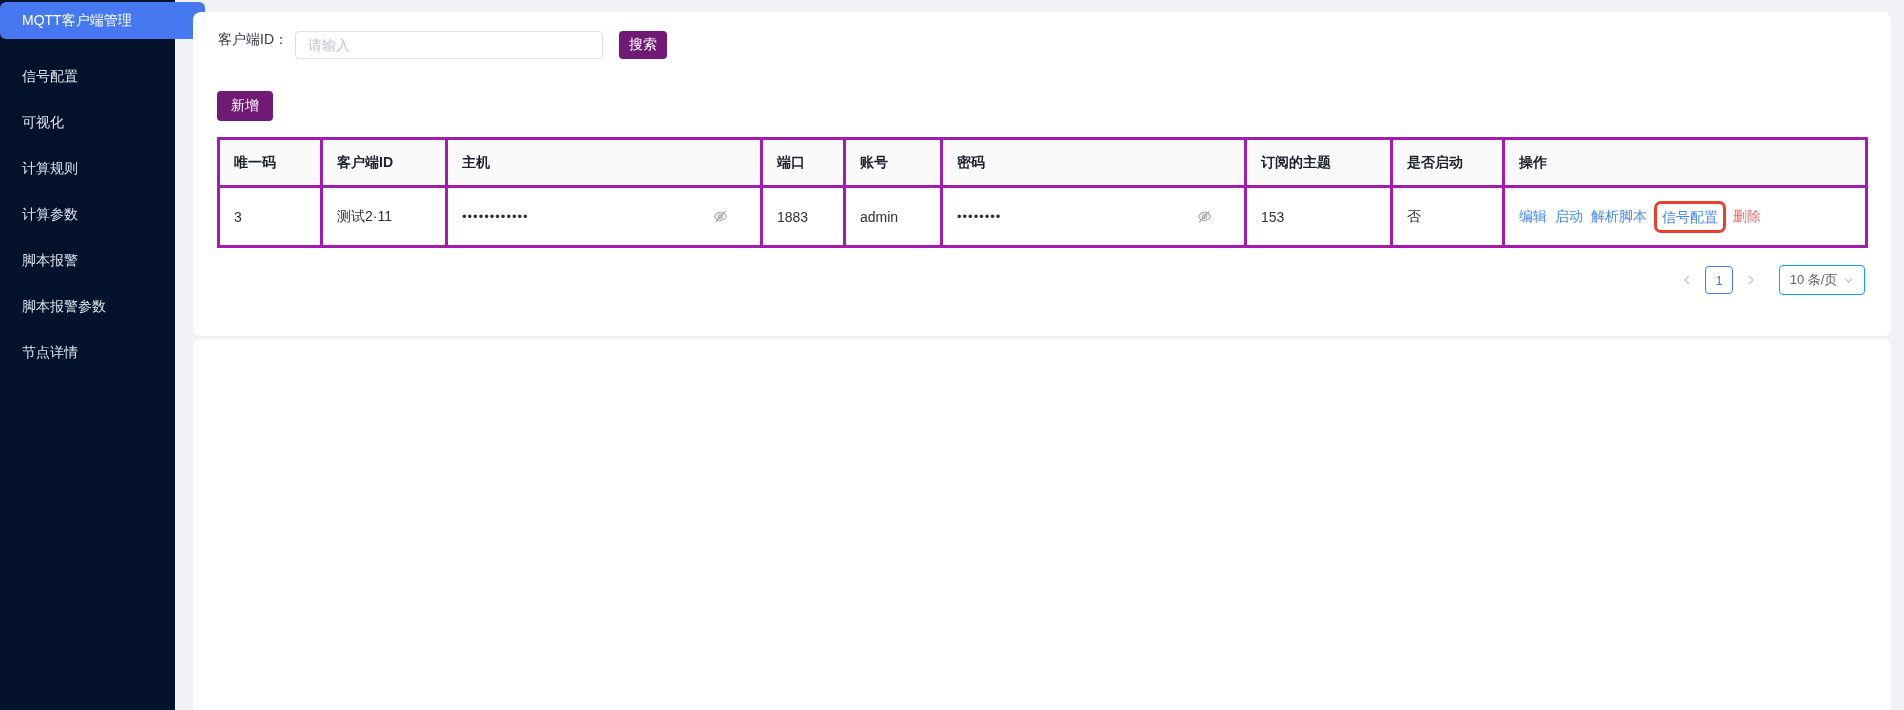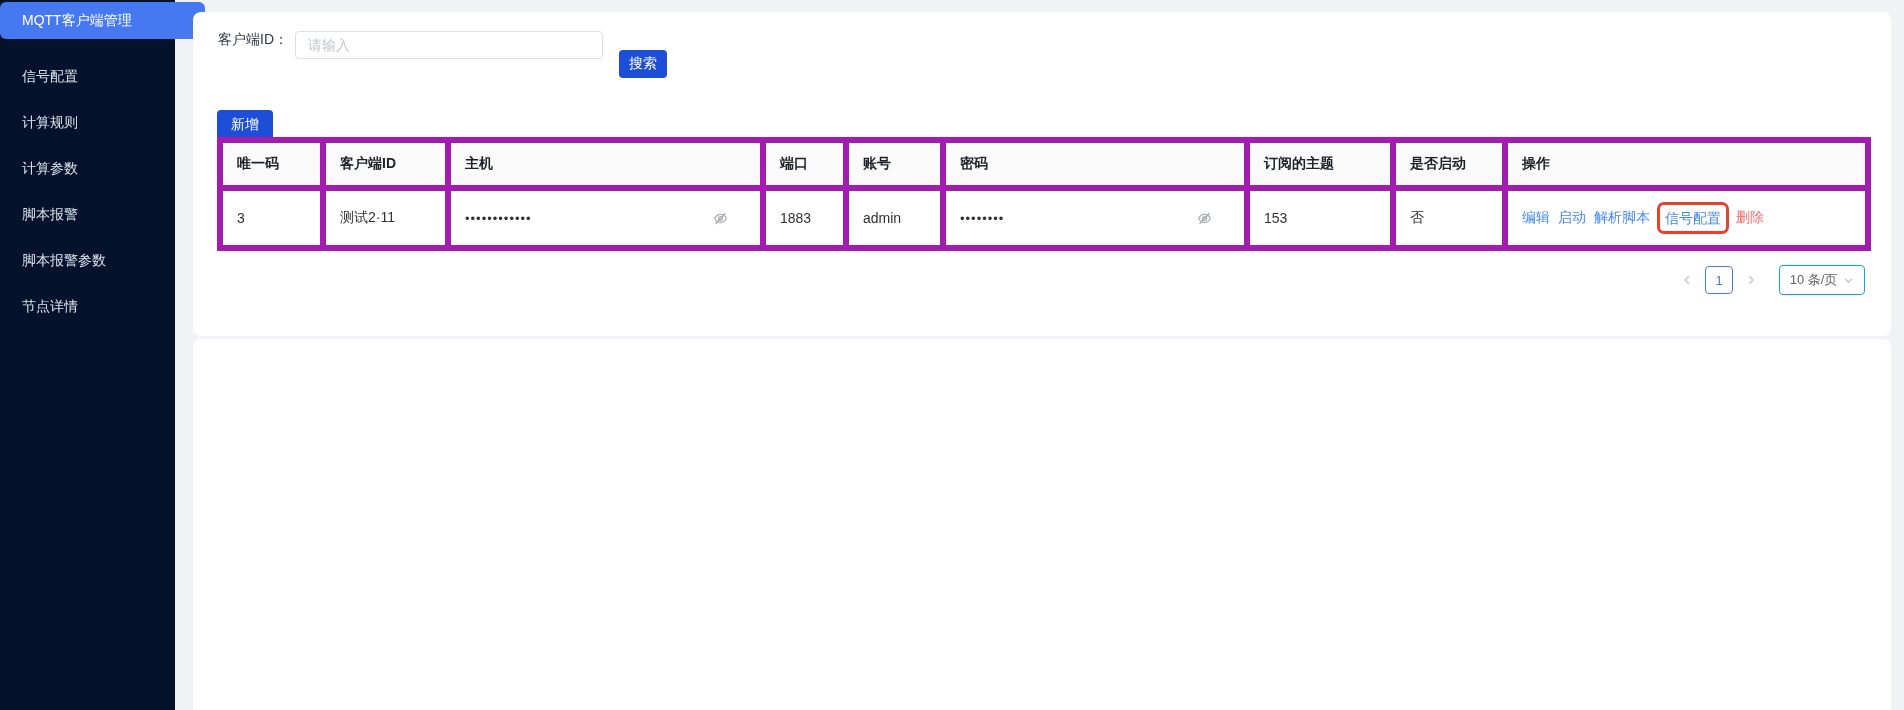--- a/index.html
+++ b/index.html
@@ -40,36 +40,35 @@
     display:flex;align-items:flex-start;
   }
   .search-label{font-size:14px;color:#333a45;margin-right:7px;}
   .search-input{
     width:282px;height:26px;border:1px solid #dcdfe6;border-radius:4px;
     padding:0 12px;font-size:14px;color:#303133;outline:none;
     font-family:"Liberation Sans","DejaVu Sans",sans-serif;
   }
   .search-input::placeholder{color:#c0c4cc;}
   .btn{
-    border:none;border-radius:4px;background:#1d4ed8;color:#ffffff;
+    border:none;border-radius:4px;background:#701a75;color:#ffffff;
     font-size:14px;cursor:pointer;
     font-family:"Liberation Sans","DejaVu Sans",sans-serif;
-    margin-top:19px;
   }
   .btn-search{width:48px;height:28px;margin-left:16px;}
   .btn-add{position:absolute;left:24px;top:79px;width:56px;height:30px;}
 
   
   .data-table{
     position:absolute;left:24px;top:125px;width:1648px;
     border-collapse:collapse;table-layout:fixed;
     font-size:14px;
   }
   .data-table th,.data-table td{
-    border:6px solid #a21caf;box-sizing:border-box;
+    border:3px solid #a21caf;box-sizing:border-box;
     padding:0 14px;text-align:left;vertical-align:middle;
     overflow:hidden;white-space:nowrap;
   }
   .data-table thead th{
     height:48px;background:#fafafa;color:#1d2129;font-weight:600;
   }
   .data-table tbody td{height:60px;color:#303133;background:#ffffff;}
   .masked-cell{display:flex;align-items:center;justify-content:space-between;padding-right:18px;}
   .masked-dots{letter-spacing:1px;font-size:13px;color:#303133;}
   .eye-btn{display:inline-flex;align-items:center;cursor:pointer;line-height:0;}
@@ -108,20 +107,21 @@
 <body>
 
 <div class="app">
 
   <aside class="sidebar">
     <div class="menu-item active">
       <span>MQTT客户端管理</span>
     </div>
     <nav class="menu-list">
       <div class="menu-item">信号配置</div>
+      <div class="menu-item">可视化</div>
       <div class="menu-item">计算规则</div>
       <div class="menu-item">计算参数</div>
       <div class="menu-item">脚本报警</div>
       <div class="menu-item">脚本报警参数</div>
       <div class="menu-item">节点详情</div>
     </nav>
   </aside>
 
   <section class="card card-main">
 

